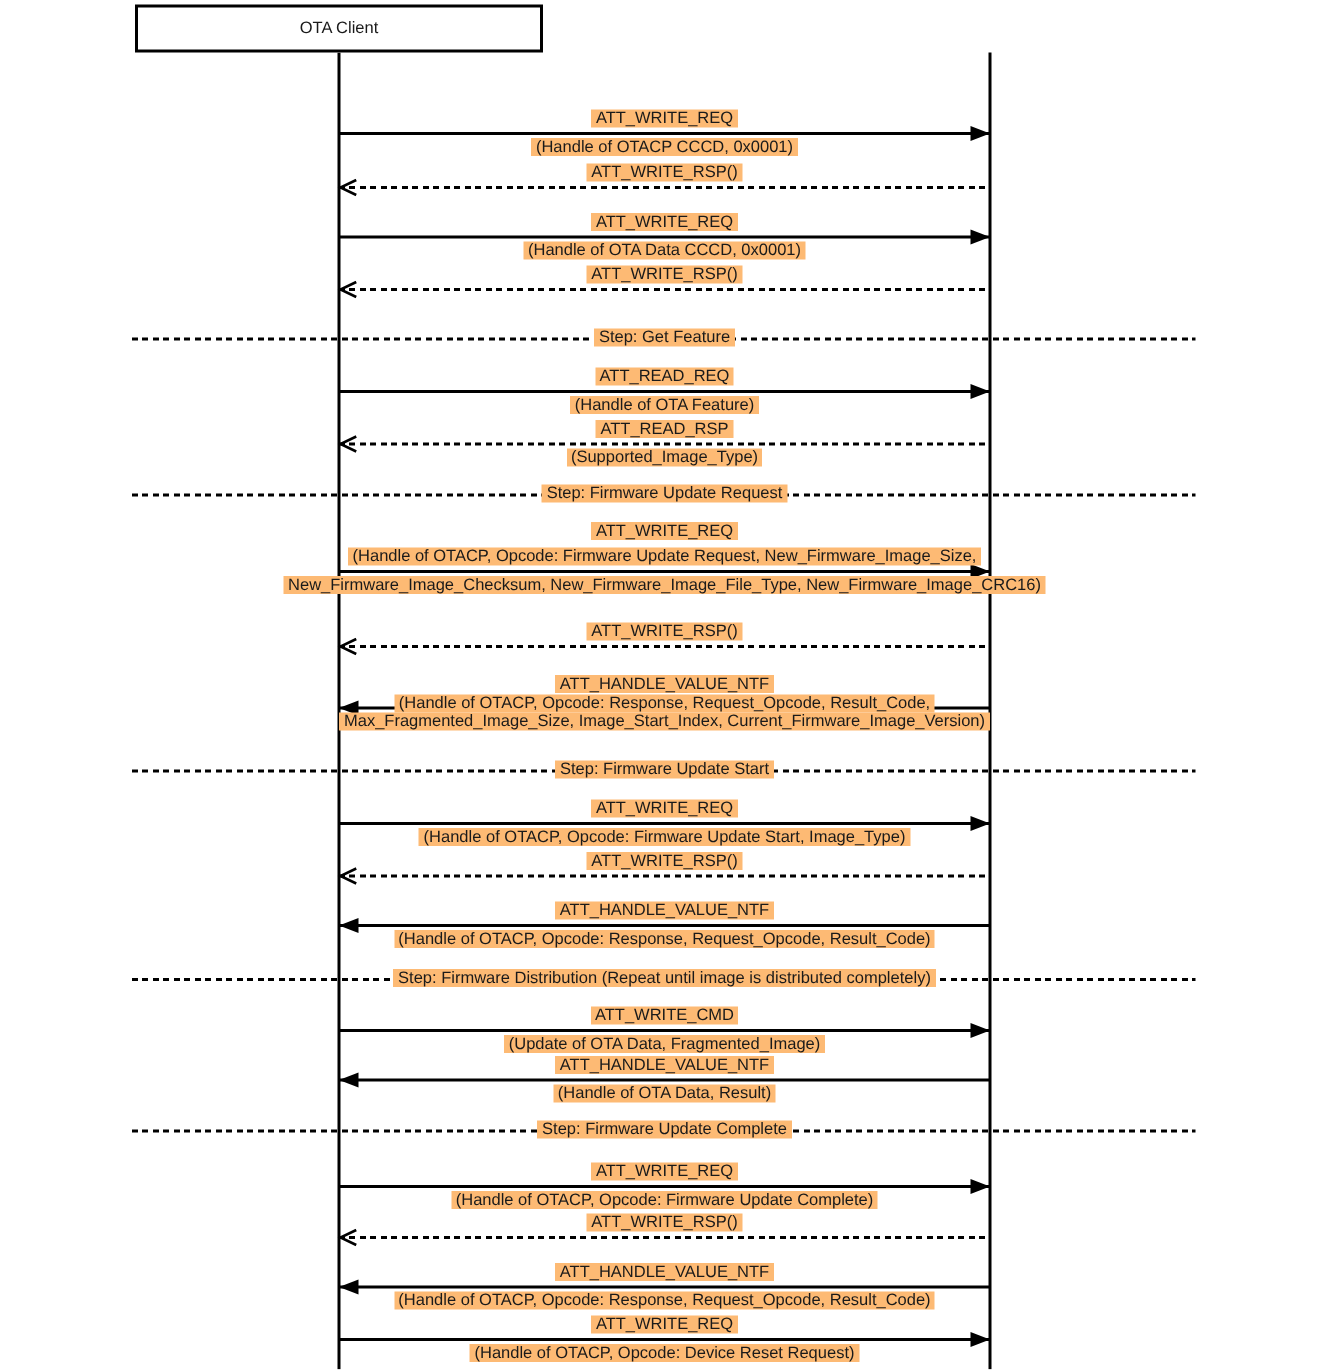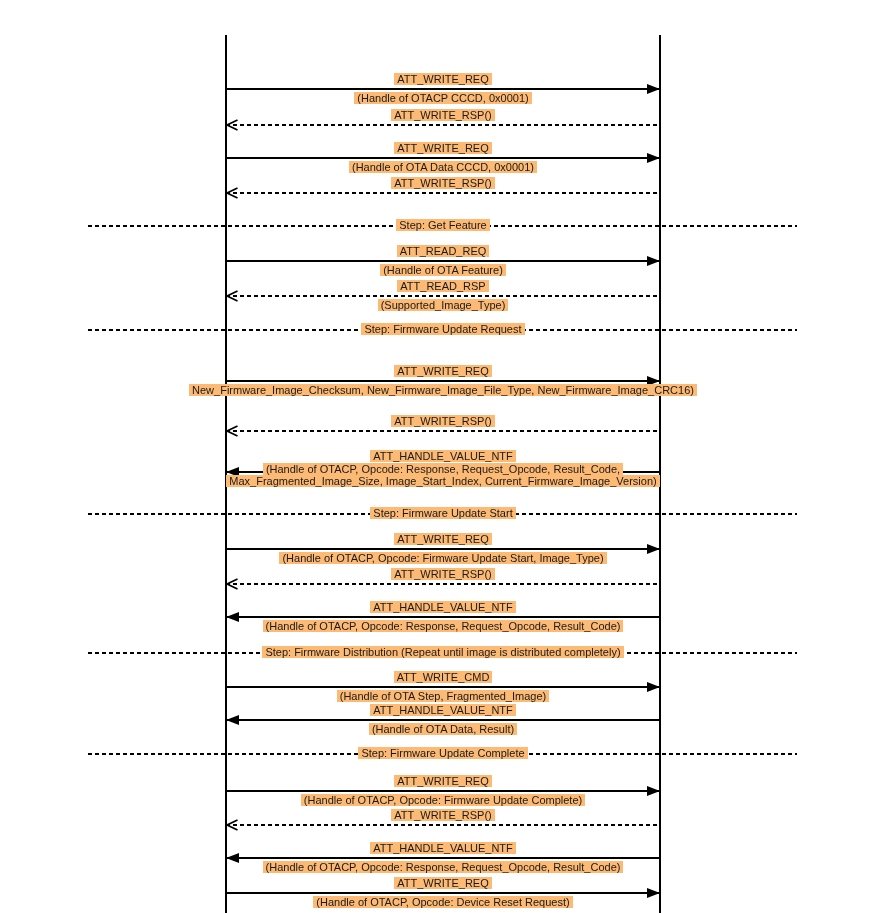--- a/index.html
+++ b/index.html
@@ -86,20 +86,23 @@
     height: 2px;
     z-index: 2;
     background: repeating-linear-gradient(90deg, #000 0, #000 4px, transparent 4px, transparent 7px);
   }
   .divider-label { white-space: nowrap; line-height: 16px; }
 </style>
 </head>
 <body>
 
 <div id="canvas">
+  <div class="participant" id="client-box">
+    <span>OTA Client</span>
+  </div>
   <div class="lifeline" id="client-lifeline"></div>
   <div class="lifeline" id="server-lifeline"></div>
   <div id="events">
       <div class="msg-line solid" style="top:88px">
         <div class="arrow-right"></div>
       </div>
       <div class="txt above" style="bottom:825px">
         <div><span class="bg">ATT_WRITE_REQ</span></div>
       </div>
       <div class="txt below" style="top:90px">
@@ -152,20 +155,21 @@
       <div class="txt below" style="top:297px">
         <div><span class="bg">(Supported_Image_Type)</span></div>
       </div>
       <div class="divider" style="top:329px"></div>
       <div class="txt divider-label" style="top:321px"><span class="bg">Step: Firmware Update Request</span></div>
       <div class="msg-line solid" style="top:380px">
         <div class="arrow-right"></div>
       </div>
       <div class="txt above" style="bottom:533px">
         <div><span class="bg">ATT_WRITE_REQ</span></div>
+        <div><span class="bg">(Handle of OTACP, Opcode: Firmware Update Request, New_Firmware_Image_Size,</span></div>
       </div>
       <div class="txt below" style="top:382px">
         <div><span class="bg">New_Firmware_Image_Checksum, New_Firmware_Image_File_Type, New_Firmware_Image_CRC16)</span></div>
       </div>
       <div class="msg-line dashed" style="top:430px">
         <svg class="chevron" width="14" height="12" viewBox="0 0 14 12">
           <path d="M12.5 1 L2 6 L12.5 11" fill="none" stroke="#000" stroke-width="1.7"></path>
         </svg>
       </div>
       <div class="txt above" style="bottom:483px">
@@ -211,21 +215,21 @@
       </div>
       <div class="divider" style="top:652px"></div>
       <div class="txt divider-label" style="top:644px"><span class="bg">Step: Firmware Distribution (Repeat until image is distributed completely)</span></div>
       <div class="msg-line solid" style="top:686px">
         <div class="arrow-right"></div>
       </div>
       <div class="txt above" style="bottom:227px">
         <div><span class="bg">ATT_WRITE_CMD</span></div>
       </div>
       <div class="txt below" style="top:688px">
-        <div><span class="bg">(Handle of OTA Step, Fragmented_Image)</span></div>
+        <div><span class="bg">(Update of OTA Data, Fragmented_Image)</span></div>
       </div>
       <div class="msg-line solid" style="top:719px">
         <div class="arrow-left"></div>
       </div>
       <div class="txt above" style="bottom:194px">
         <div><span class="bg">ATT_HANDLE_VALUE_NTF</span></div>
       </div>
       <div class="txt below" style="top:721px">
         <div><span class="bg">(Handle of OTA Data, Result)</span></div>
       </div>

